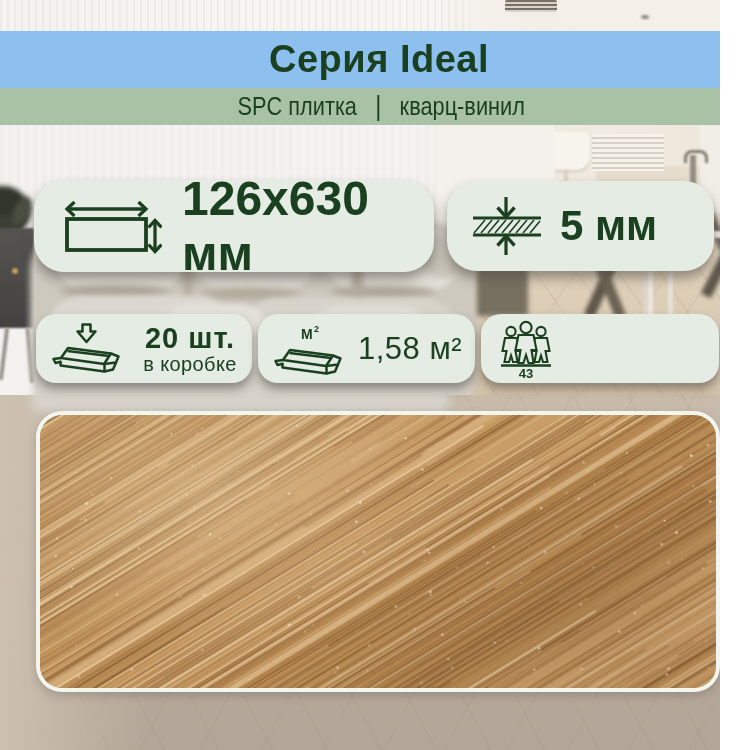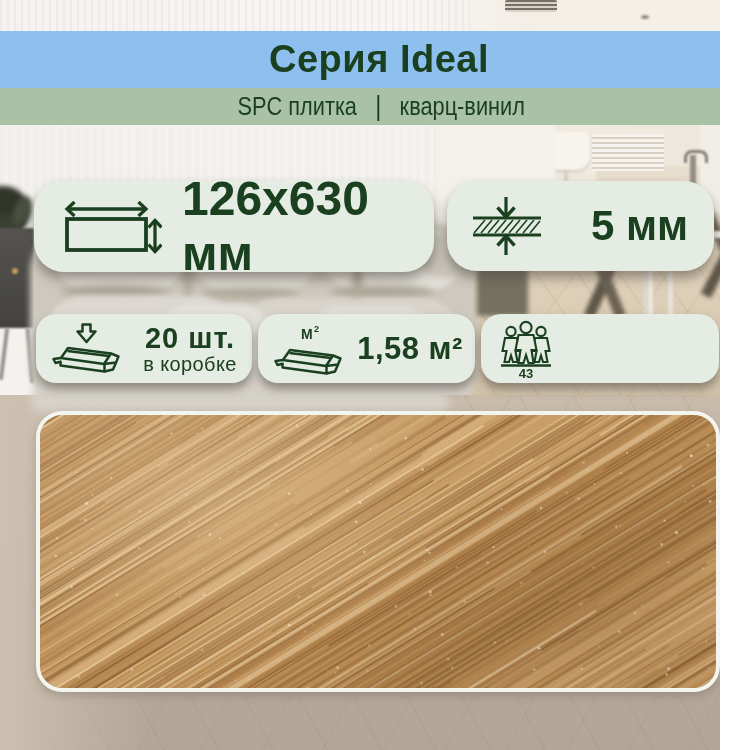--- a/index.html
+++ b/index.html
@@ -137,21 +137,21 @@
           <line x1="53" y1="41" x2="64" y2="28"></line>
           <line x1="60" y1="41" x2="70" y2="29"></line>
 </g>
 <line x1="36" y1="5" x2="36" y2="25" stroke-width="3.2"></line>
 <path d="M27.5 15.5 L36 25 L44.5 15.5" stroke-width="3.4"></path>
 <line x1="36" y1="63" x2="36" y2="44" stroke-width="3.2"></line>
 <path d="M27.5 53.5 L36 44 L44.5 53.5" stroke-width="3.4"></path>
 </g>
 </svg>
 
-<div class="abs dg" style="left:560px;top:181px;width:154px;height:90px;display:flex;align-items:center;font-size:42px;font-weight:700;margin-left:31px;">5 мм</div>
+<div class="abs dg" style="left:560px;top:181px;width:154px;height:90px;display:flex;align-items:center;font-size:42px;font-weight:700;">5 мм</div>
 
 <div class="abs" style="left:36px;top:314px;width:216px;height:69px;background:#e4ece3;border-radius:20px;box-shadow:0 6px 10px rgba(82,76,68,.55);"></div>
 
 <svg class="abs" style="left:52px;top:322px;" width="70" height="54" viewBox="0 0 70 54">
 <g stroke="#1b4020" fill="none" stroke-width="2.5" stroke-linejoin="round">
 <path d="M30.5 2.5 L38.5 2.5 L38.5 9.5 L43.5 9.5 L34.5 20 L25.5 9.5 L30.5 9.5 Z"></path>
 <path d="M16 26 L59 31.5 L52 42 L9 36 Z"></path>
 <path d="M15.5 29 L57 34"></path>
 <path d="M9 36 L1.5 37 L3.5 41 L9.5 39.5"></path>
 <path d="M59 31.5 L66.5 34.5 L64 40.5 L52 42"></path>
@@ -173,21 +173,21 @@
 <text x="40" y="10" fill="#1b4020" stroke="none" font-family="Liberation Sans" font-size="9" font-weight="700">2</text>
 <path d="M16 28 L59 33.5 L52 44 L9 38 Z"></path>
 <path d="M15.5 31 L57 36"></path>
 <path d="M9 38 L1.5 39 L3.5 43 L9.5 41.5"></path>
 <path d="M59 33.5 L66.5 36.5 L64 42.5 L52 44"></path>
 <path d="M8.5 41.5 L8.5 45.5 L52.5 51.5 L52.5 44"></path>
 <path d="M64 42.5 L61 49.5 L52.5 51.5"></path>
 </g>
 </svg>
 
-<div class="abs dg" style="left:350px;top:314px;width:120px;height:69px;display:flex;align-items:center;justify-content:center;font-size:31px;font-weight:700;letter-spacing:.5px;">1,58 м²</div>
+<div class="abs dg" style="left:350px;top:314px;width:120px;height:69px;display:flex;align-items:center;justify-content:center;font-size:31px;font-weight:400;letter-spacing:.5px;">1,58 м²</div>
 
 <div class="abs" style="left:481px;top:314px;width:238px;height:69px;background:#e4ece3;border-radius:20px;box-shadow:0 6px 10px rgba(82,76,68,.55);"></div>
 
 <svg class="abs" style="left:496px;top:320px;" width="60" height="60" viewBox="0 0 60 60">
 <g stroke="#1b4020" fill="none" stroke-width="2.1">
 <circle cx="15" cy="11.5" r="4.6"></circle>
 <circle cx="45" cy="11.5" r="4.6"></circle>
 <circle cx="30" cy="7.5" r="5.6"></circle>
 <path d="M9 18 L21 18 L23.5 31 L19.5 31 L21.5 42 L17 42 L15 35.5 L13 42 L8.5 42 L10.5 31 L6.5 31 Z"></path>
 <path d="M39 18 L51 18 L53.5 31 L49.5 31 L51.5 42 L47 42 L45 35.5 L43 42 L38.5 42 L40.5 31 L36.5 31 Z"></path>

